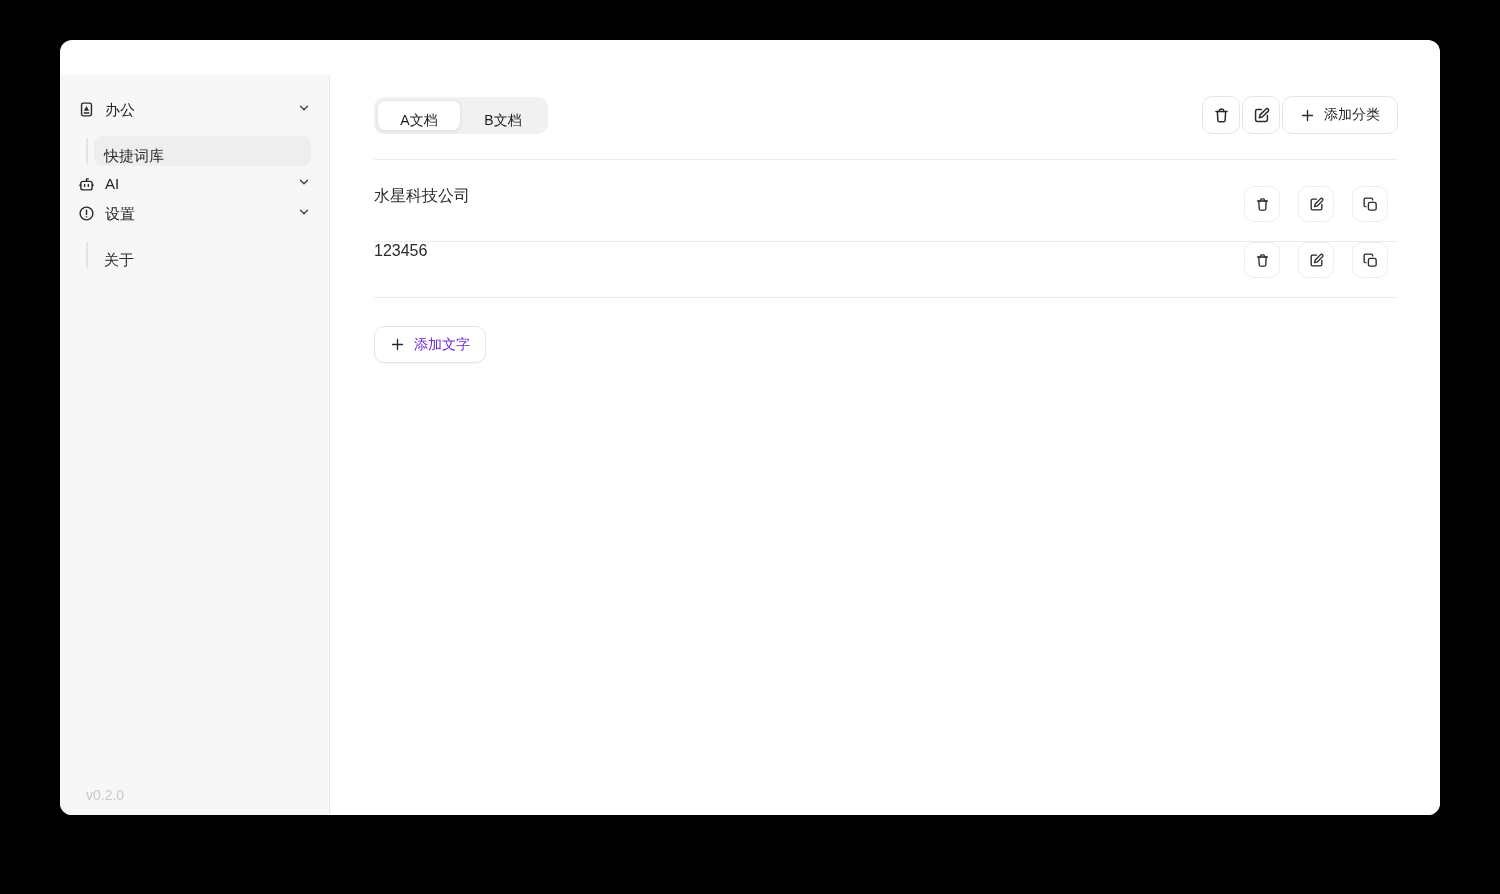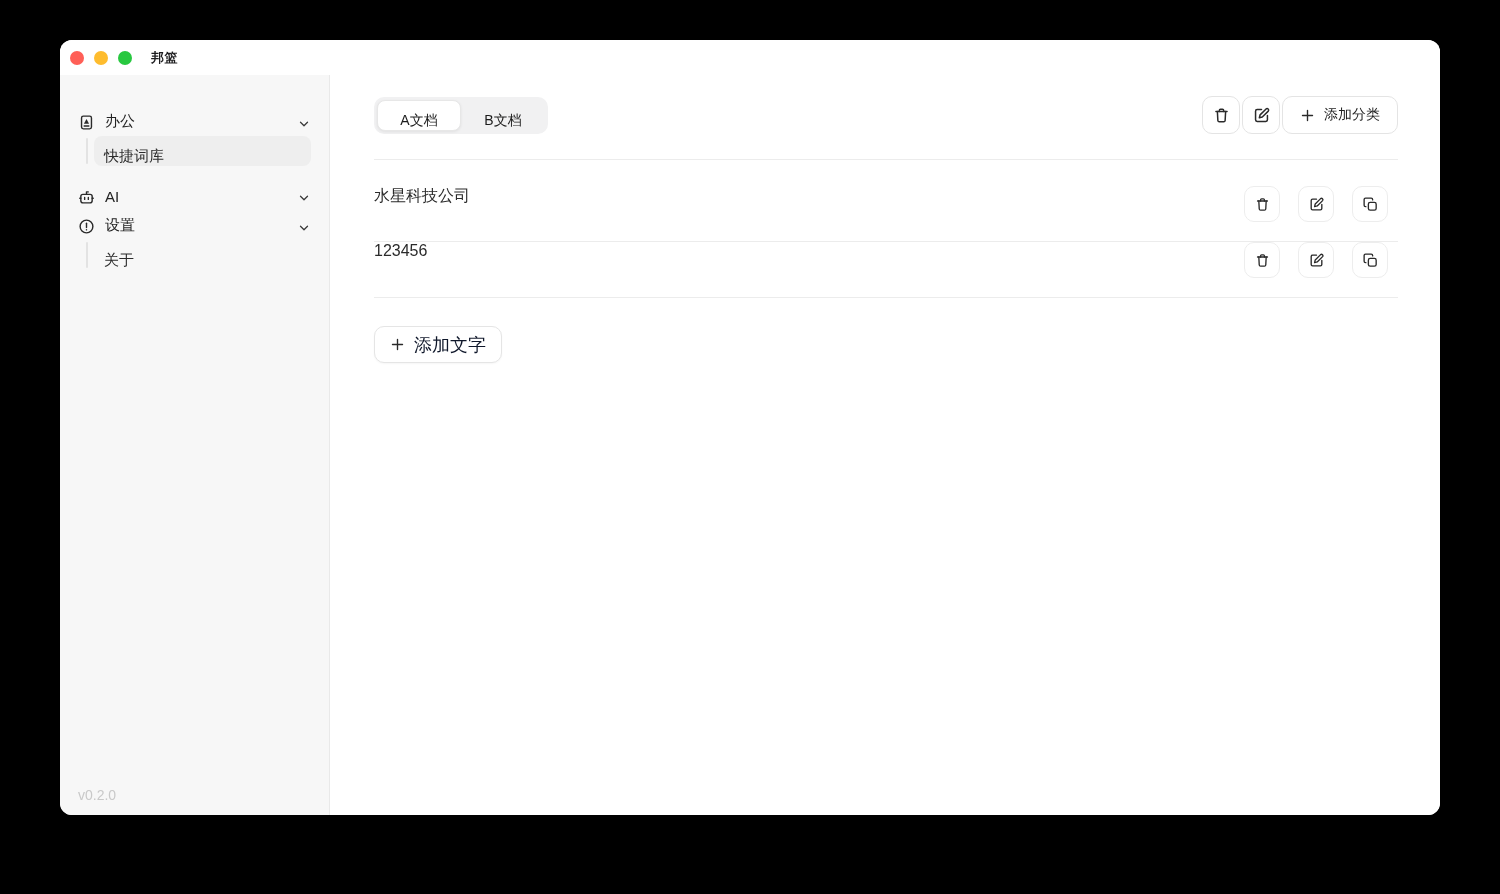--- a/index.html
+++ b/index.html
@@ -16,30 +16,30 @@
   .light { width:14px; height:14px; border-radius:50%; }
   .light.red { background:#ff5f57; }
   .light.yellow { background:#febc2e; }
   .light.green { background:#28c840; }
   .win-title { margin-left:19px; font-size:13px; font-weight:700; color:#1d1d1f; letter-spacing:.5px; }
 
   
   .sidebar { position:absolute; left:0; top:35px; bottom:0; width:270px;
     background:#f7f7f7; border-right:1px solid #e9e9e9; }
   .nav { padding:26px 18px 0 18px; }
-  .nav-parent { height:30px; display:flex; align-items:flex-end; gap:10px;
+  .nav-parent { height:30px; display:flex; align-items:flex-start; gap:10px;
     color:#232323; font-size:15px; cursor:default; }
   .nav-parent .glyph { width:17px; height:17px; color:#2a2a2a; flex:0 0 auto; display:flex; }
   .nav-parent .chev { margin-left:auto; width:14px; height:14px; color:#3a3a3a; display:flex; }
   .nav-children { position:relative; margin:5px 0 9px 0; }
   .guide { position:absolute; left:8px; top:2px; bottom:2px; width:2px; background:#e3e3e3; border-radius:1px; }
   .nav-child { margin-left:16px; height:30px; display:flex; align-items:flex-end;
     padding-left:10px; border-radius:8px; font-size:15px; color:#2b2b2b; }
   .nav-child.active { background:#eeeeee; }
-  .version { position:absolute; left:18px; bottom:12px; font-size:14px; color:#c9c9c9; }
+  .version { position:absolute; left:26px; bottom:12px; font-size:14px; color:#c9c9c9; }
 
   
   .main { position:absolute; left:271px; top:35px; right:0; bottom:0;
     background:#fff; padding:21px 42px 0 43px; }
   .header { display:flex; align-items:center; justify-content:space-between; height:38px; }
   .segmented { background:#f1f1f2; border-radius:10px; padding:3px; display:flex; height:37px; }
   .tab { width:84px; display:flex; align-items:flex-end; justify-content:center;
     font-size:14px; color:#1c1c1c; border-radius:8px; border:1px solid transparent; cursor:pointer; }
   .tab.active { background:#fff; border-color:#e7e7e7; box-shadow:0 1px 3px rgba(0,0,0,.07); font-weight:400; }
   .header-actions { display:flex; align-items:center; gap:2px; }
@@ -59,38 +59,30 @@
     border-bottom:1px solid #ececec; }
   .row-text { font-size:16px; color:#2b2b2b; }
   .row-actions { display:flex; gap:18px; padding-right:10px; }
   .row-btn { width:36px; height:36px; border-radius:10px; border:1px solid #ededed;
     background:#fff; display:flex; align-items:center; justify-content:center;
     color:#2a2a2a; cursor:pointer; }
   .row-btn svg { width:17px; height:17px; }
 
   .add-text-btn { margin-top:28px; height:37px; border-radius:10px;
     border:1px solid #e5e5e5; background:#fff; display:inline-flex; align-items:center;
-    gap:9px; padding:0 15px; font-size:18px; color:#0f172a; cursor:pointer;
+    gap:9px; padding:0 15px; font-size:14px; color:#6d28d9; cursor:pointer;
     box-shadow:0 1px 2px rgba(0,0,0,.04); }
   .add-text-btn svg { width:15px; height:15px; color:#2a2a2a; }
   svg { display:block; }
 </style>
 </head>
 <body>
 
 <div class="window">
 
-  <div class="titlebar">
-    <div class="traffic">
-      <div class="light red"></div>
-      <div class="light yellow"></div>
-      <div class="light green"></div>
-    </div>
-    <div class="win-title">邦篮</div>
-  </div>
 
   <div class="sidebar">
     <div class="nav">
 
       <div class="nav-parent">
         <span class="glyph">
           <svg viewBox="0 0 24 24" fill="none" stroke="currentColor" stroke-width="2" stroke-linejoin="round">
             <rect x="5" y="3" width="14" height="18" rx="2.5"></rect>
             <path d="M12 7.2 L15.6 13.6 H8.4 Z" fill="currentColor" stroke="none"></path>
             <path d="M8 17h8"></path>

